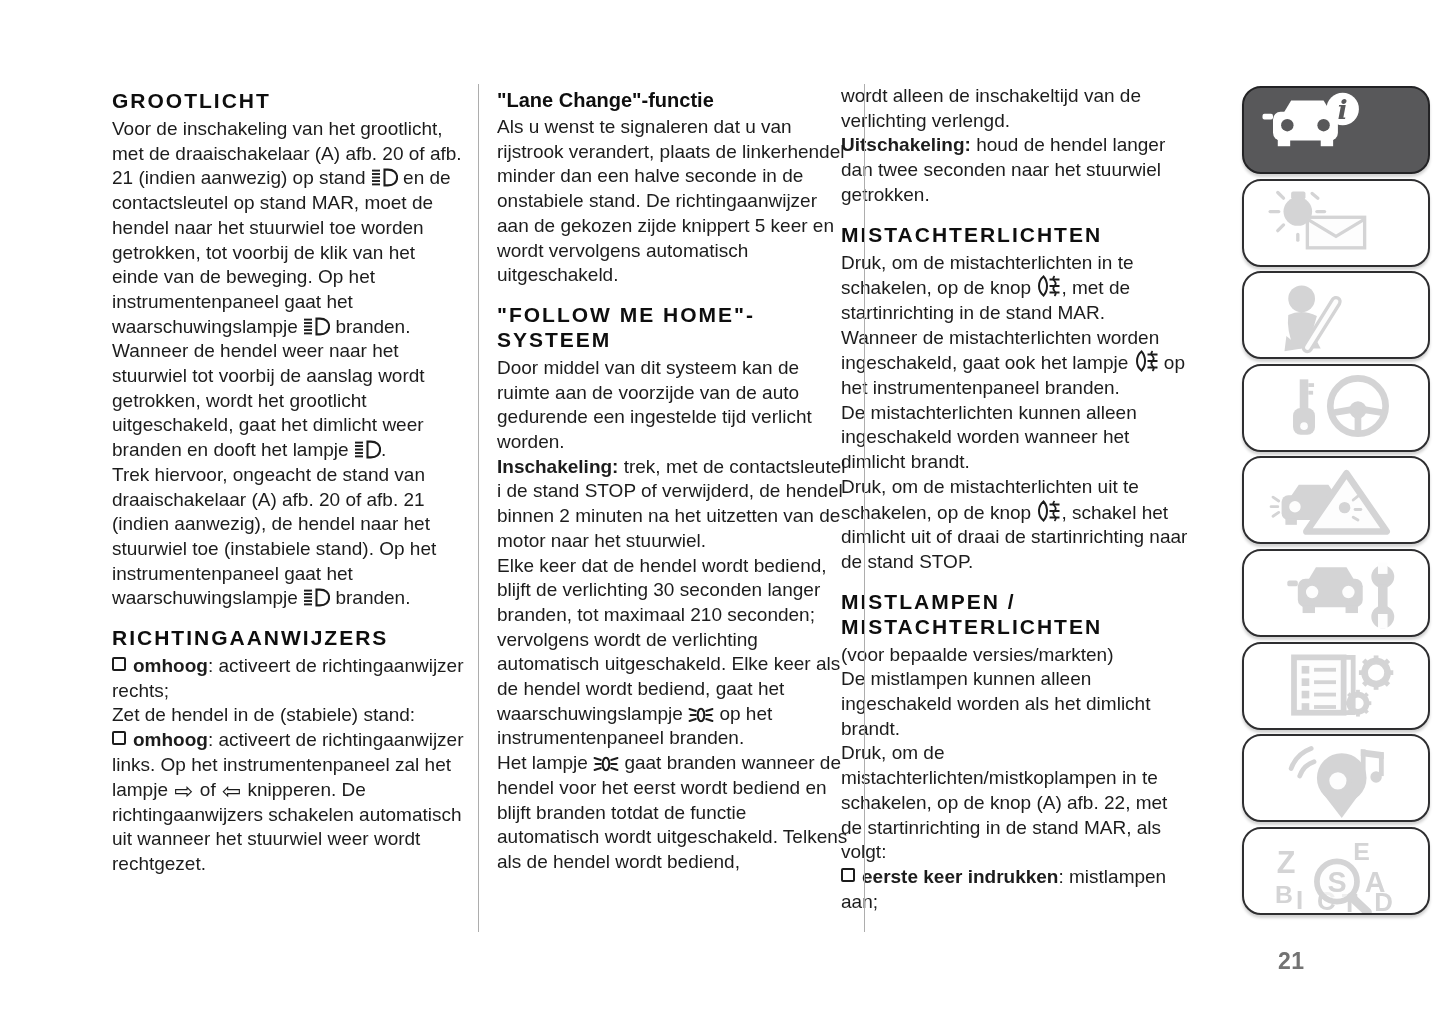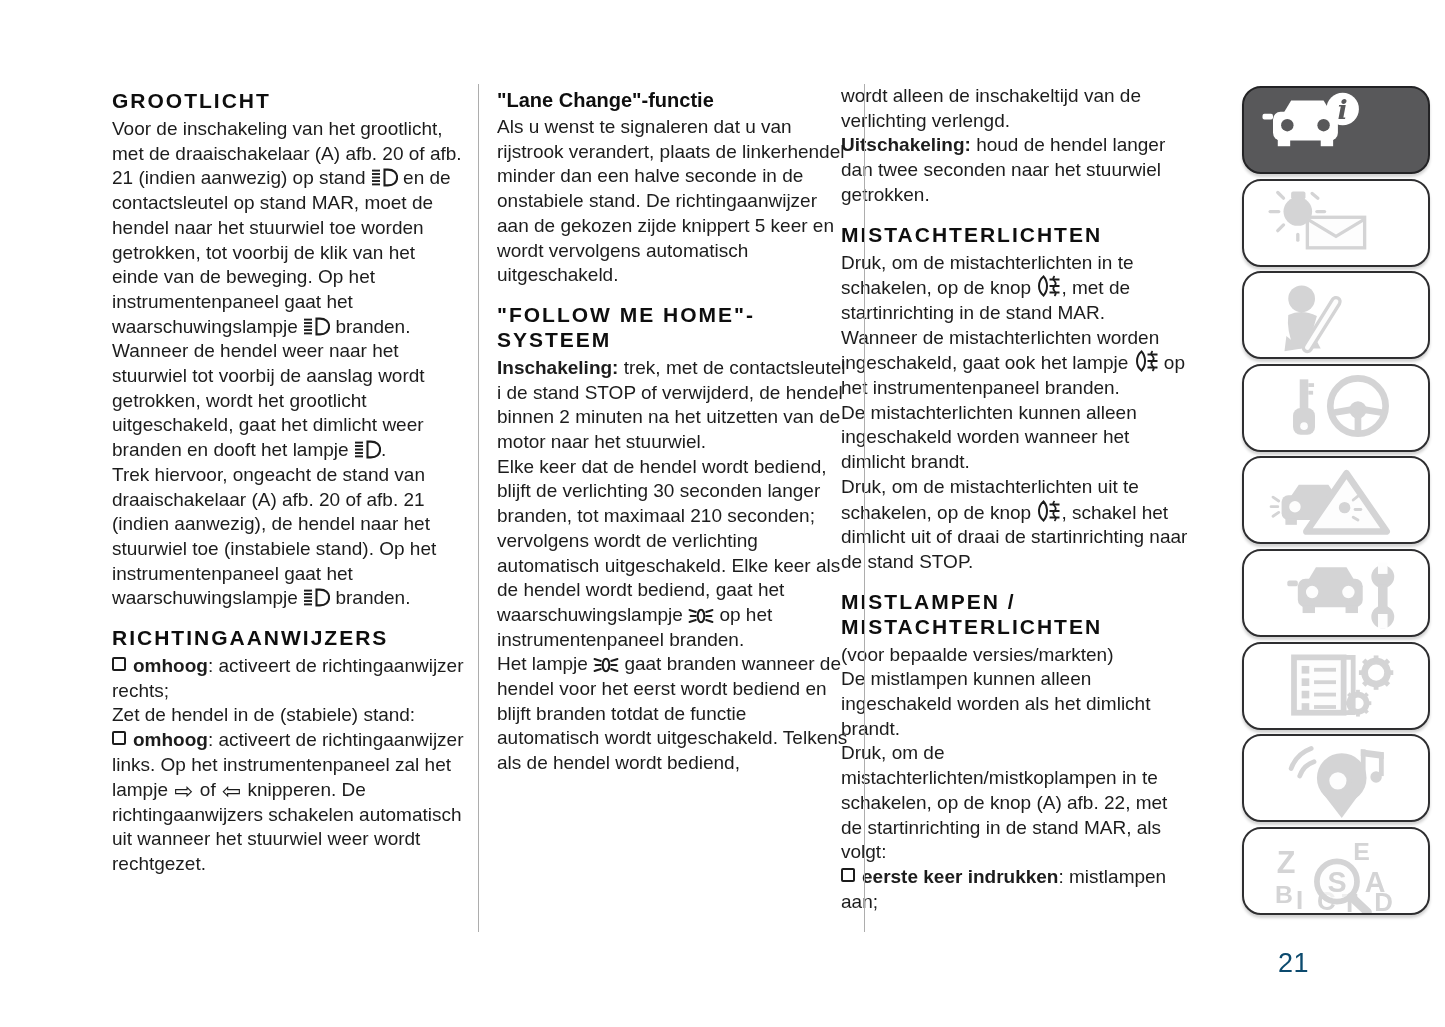--- a/index.html
+++ b/index.html
@@ -35,21 +35,21 @@
 
   #sidebar{position:absolute;left:1242px;top:86px;width:188px;}
   .tab{
     width:184px;height:84px;border:2px solid #2e2e30;border-radius:19px;background:#ffffff;
     margin-bottom:4.6px;box-shadow:0 3px 3px rgba(0,0,0,0.18);cursor:pointer;position:relative;
   }
   .tab.active{background:#58585a;border-color:#232325;}
   .tab svg{position:absolute;left:0;top:0;}
 
   #page-number{
-    position:absolute;left:1278px;top:948px;font-size:27px;font-weight:normal;color:#0c4a6e;
+    position:absolute;left:1278px;top:948px;font-size:23px;font-weight:bold;color:#737373;
     letter-spacing:0.5px;
   }
 </style>
 </head>
 <body>
 
 <div class="col" id="col1">
     <div class="h1">GROOTLICHT</div>
     <p>Voor de inschakeling van het grootlicht, met de draaischakelaar (A) afb. 20 of afb. 21 (indien aanwezig) op stand <span class="svg-icon"><svg width="27" height="19" viewBox="0 0 27 19">
           <g stroke="#1c1c1c" fill="none">
@@ -99,20 +99,21 @@
         </svg></span> branden.</p>
     <div class="h1">RICHTINGAANWIJZERS</div>
     <p><span class="sq-bullet"></span><b>omhoog</b>: activeert de richtingaanwijzer rechts;</p>
     <p>Zet de hendel in de (stabiele) stand:</p>
     <p><span class="sq-bullet"></span><b>omhoog</b>: activeert de richtingaanwijzer links. Op het instrumentenpaneel zal het lampje <span class="glyph-icon">⇨</span> of <span class="glyph-icon">⇦</span> knipperen. De richtingaanwijzers schakelen automatisch uit wanneer het stuurwiel weer wordt rechtgezet.</p>
   </div>
 <div class="col" id="col2">
     <div class="h2">"Lane Change"-functie</div>
     <p>Als u wenst te signaleren dat u van rijstrook verandert, plaats de linkerhendel minder dan een halve seconde in de onstabiele stand. De richtingaanwijzer aan de gekozen zijde knippert 5 keer en wordt vervolgens automatisch uitgeschakeld.</p>
     <div class="h1">"FOLLOW ME HOME"-SYSTEEM</div>
+    <p>Door middel van dit systeem kan de ruimte aan de voorzijde van de auto gedurende een ingestelde tijd verlicht worden.</p>
     <p><b>Inschakeling:</b> trek, met de contactsleutel i de stand STOP of verwijderd, de hendel binnen 2 minuten na het uitzetten van de motor naar het stuurwiel.</p>
     <p>Elke keer dat de hendel wordt bediend, blijft de verlichting 30 seconden langer branden, tot maximaal 210 seconden; vervolgens wordt de verlichting automatisch uitgeschakeld. Elke keer als de hendel wordt bediend, gaat het waarschuwingslampje <span class="svg-icon"><svg width="26" height="16" viewBox="0 0 26 16">
           <g stroke="#1c1c1c" fill="none" stroke-width="1.9" stroke-linecap="round">
             <ellipse cx="13" cy="8" rx="3.3" ry="6.2" stroke-width="2.1"></ellipse>
             <line x1="1.5" y1="2" x2="7.8" y2="4"></line>
             <line x1="2.5" y1="8" x2="7.8" y2="8"></line>
             <line x1="1.5" y1="14" x2="7.8" y2="12"></line>
             <line x1="24.5" y1="2" x2="18.2" y2="4"></line>
             <line x1="23.5" y1="8" x2="18.2" y2="8"></line>
             <line x1="24.5" y1="14" x2="18.2" y2="12"></line>

